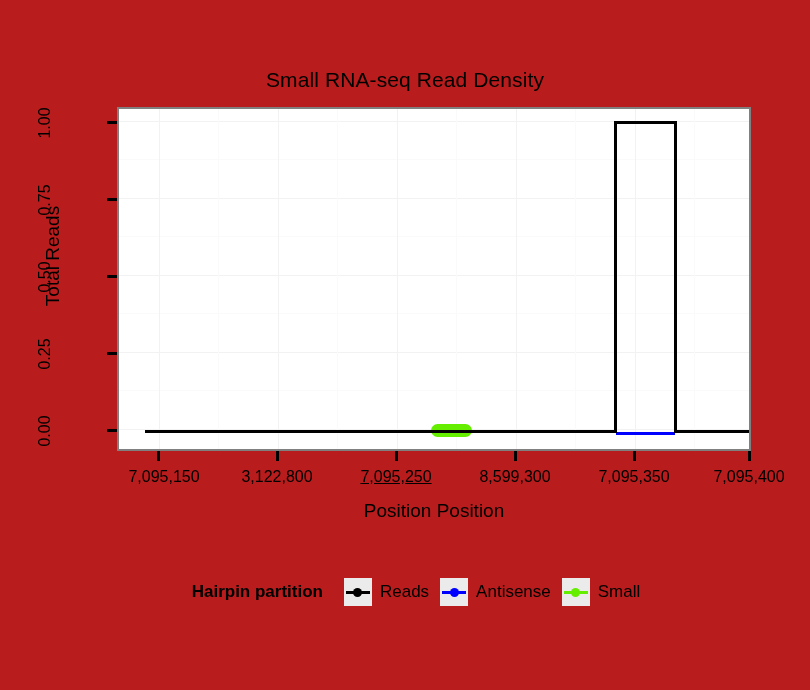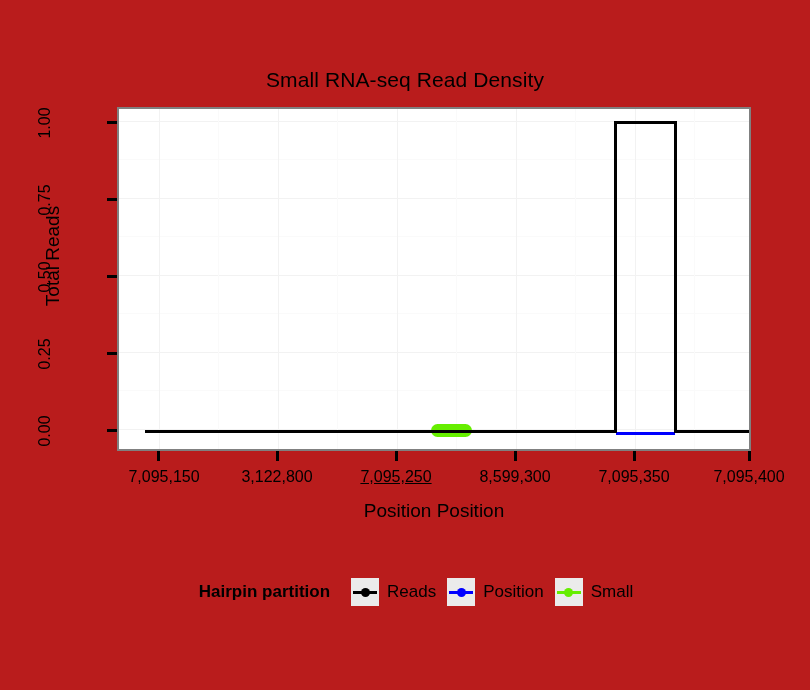--- a/index.html
+++ b/index.html
@@ -299,21 +299,21 @@
         <span class="key-point" style="background:#000000;"></span>
       </span>
       <span class="legend-label">Reads</span>
     </div>
 
     <div class="legend-item">
       <span class="legend-key">
         <span class="key-line" style="background:#0000ff;"></span>
         <span class="key-point" style="background:#0000ff;"></span>
       </span>
-      <span class="legend-label">Position</span>
+      <span class="legend-label">Antisense</span>
     </div>
 
     <div class="legend-item">
       <span class="legend-key">
         <span class="key-line" style="background:#66ee00;"></span>
         <span class="key-point" style="background:#66ee00;"></span>
       </span>
       <span class="legend-label">Small</span>
     </div>
   </div>

